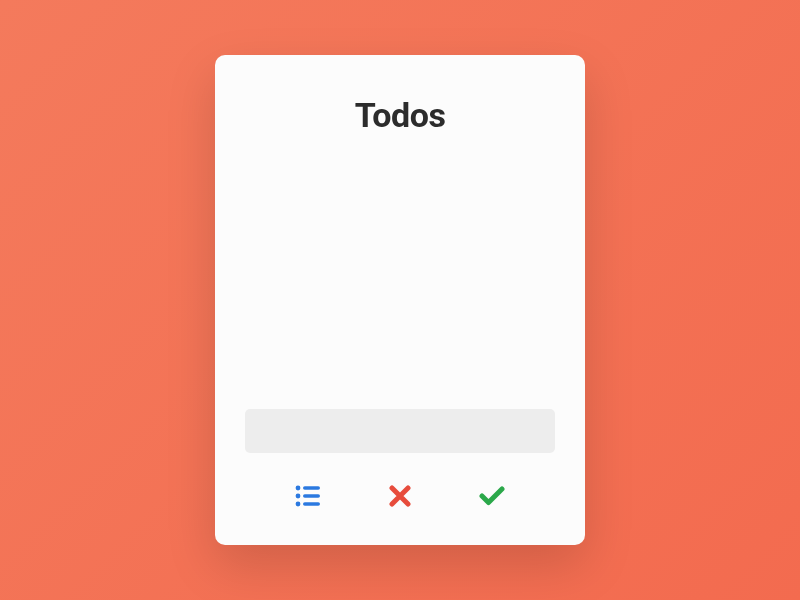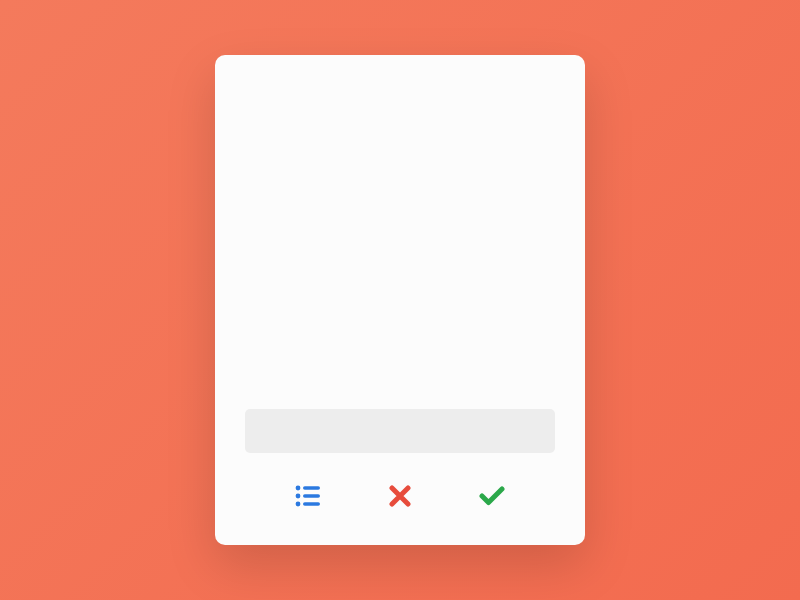--- a/index.html
+++ b/index.html
@@ -67,20 +67,21 @@
       justify-content: center;
     }
     .filter-btn svg {
       display: block;
     }
   </style>
 </head>
 <body>
 
 <div class="card">
+  <h1 class="title">Todos</h1>
 
   <div class="list-area"></div>
 
   <div class="input-row">
     <input class="todo-input" type="text" placeholder="" style="">
   </div>
 
   <div class="filters">
     <button class="filter-btn">
       <span>

